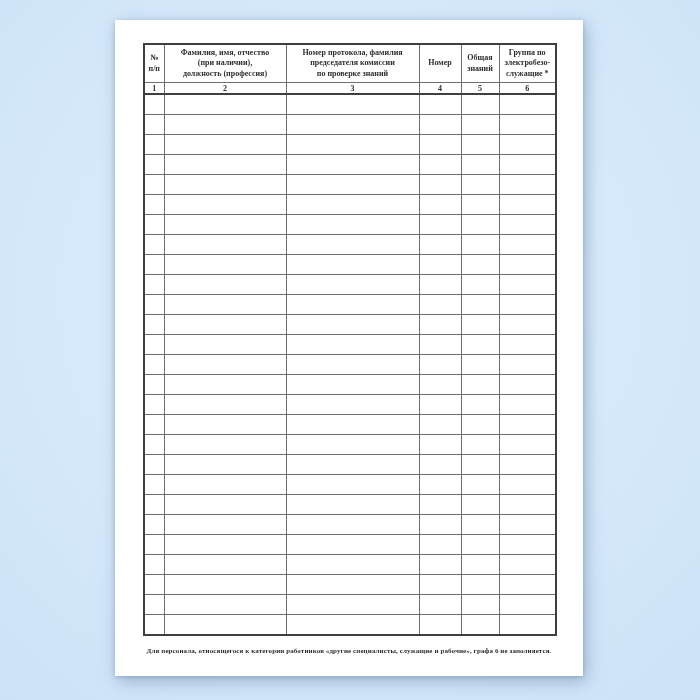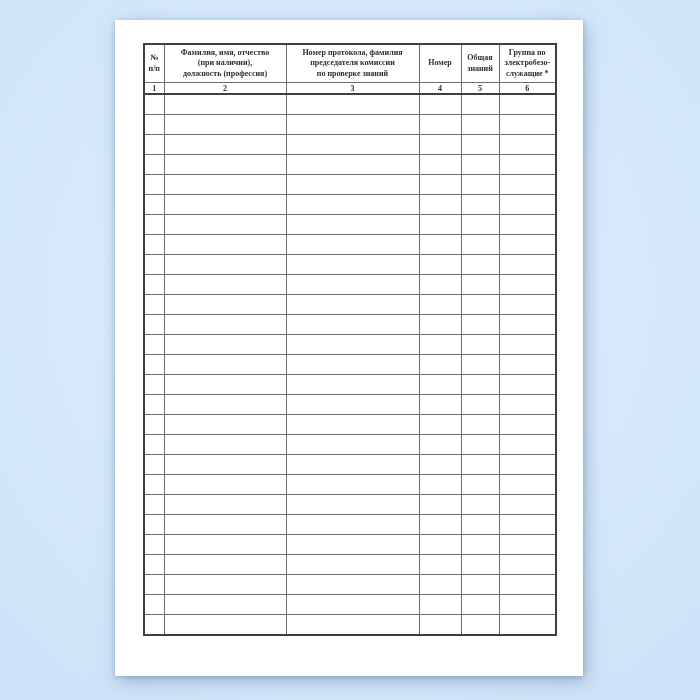--- a/index.html
+++ b/index.html
@@ -291,13 +291,14 @@
         <tr>
           <td></td>
           <td></td>
           <td></td>
           <td></td>
           <td></td>
           <td></td>
         </tr>
       </tbody>
   </table>
+  <div class="footnote">Для персонала, относящегося к категории работников «другие специалисты, служащие и рабочие», графа 6 не заполняется.</div>
 </div>
 
 </body></html>

